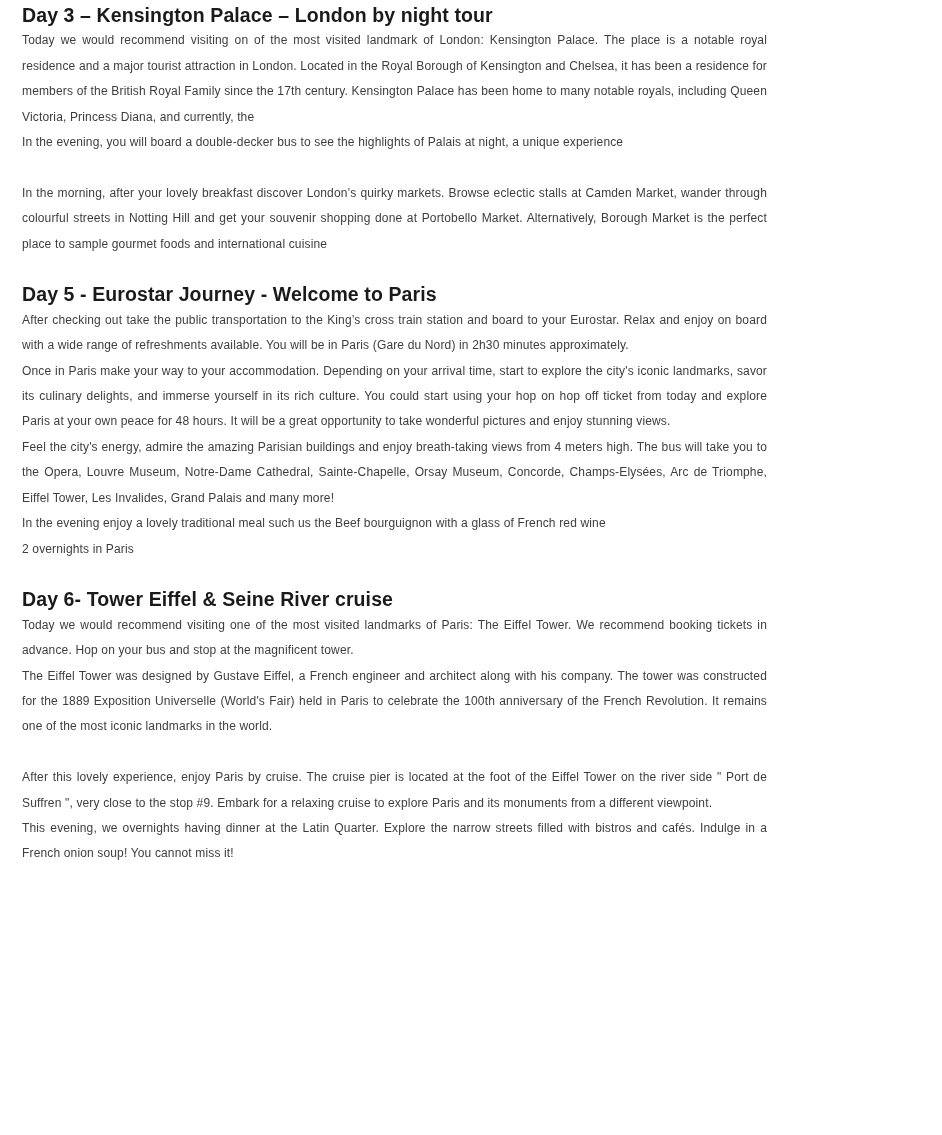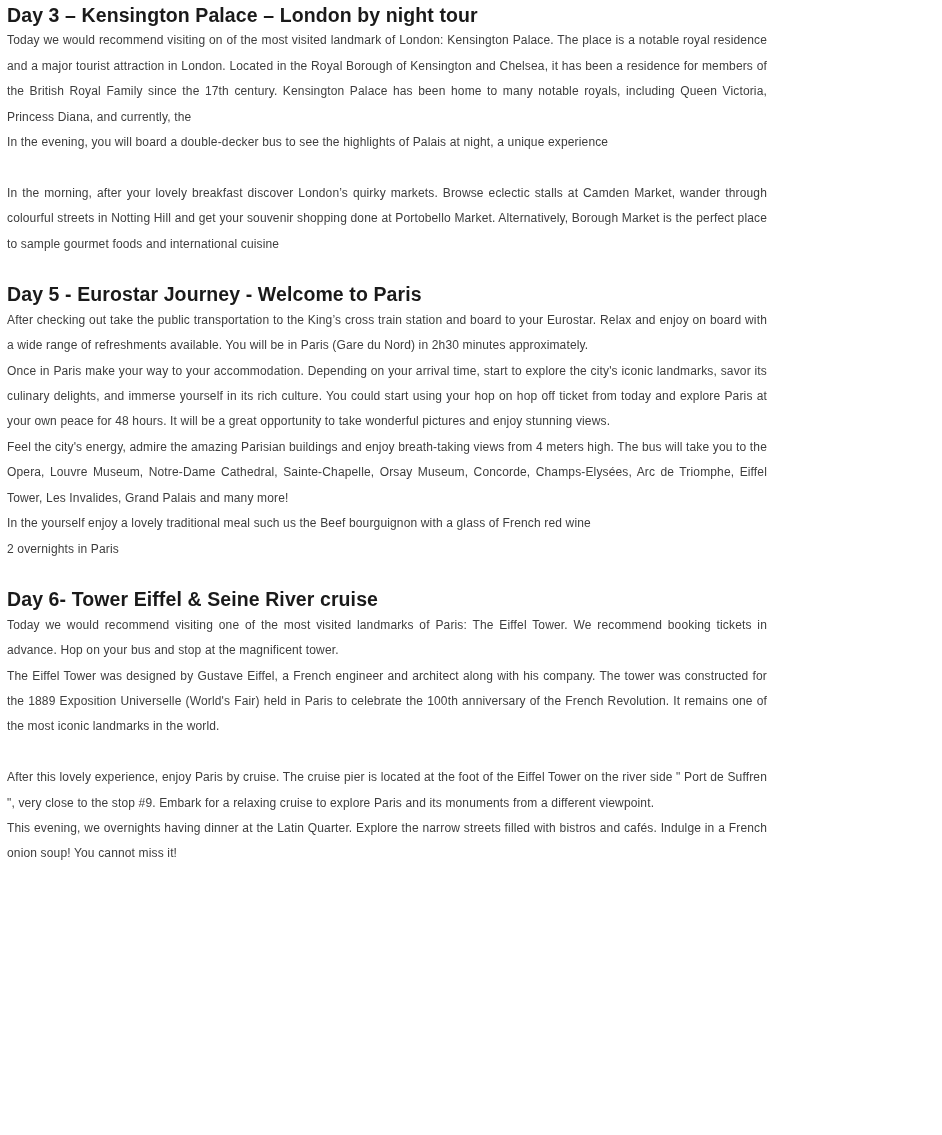--- a/index.html
+++ b/index.html
@@ -10,21 +10,21 @@
   body {
     width: 942px;
     height: 1135px;
     overflow: hidden;
     font-family: "Liberation Sans", "DejaVu Sans", sans-serif;
   }
   .doc {
     box-sizing: border-box;
     width: 776px;
     height: 1135px;
-    padding: 3px 9px 0 7px;
+    padding: 3px 9px 0 22px;
     background: #ffffff;
   }
   .section {
     margin: 0 0 25.4px 0;
   }
   .section:last-child {
     margin-bottom: 0;
   }
   .day-heading {
     margin: 0;
@@ -61,21 +61,21 @@
 
   <section class="section">
     <p class="para">In the morning, after your lovely breakfast discover London’s quirky markets. Browse eclectic stalls at Camden Market, wander through colourful streets in Notting Hill and get your souvenir shopping done at Portobello Market. Alternatively, Borough Market is the perfect place to sample gourmet foods and international cuisine</p>
   </section>
 
   <section class="section">
     <h2 class="day-heading">Day 5 - Eurostar Journey - Welcome to Paris</h2>
     <p class="para">After checking out take the public transportation to the King’s cross train station and board to your Eurostar. Relax and enjoy on board with a wide range of refreshments available. You will be in Paris (Gare du Nord) in 2h30 minutes approximately.</p>
     <p class="para">Once in Paris make your way to your accommodation. Depending on your arrival time, start to explore the city's iconic landmarks, savor its culinary delights, and immerse yourself in its rich culture. You could start using your hop on hop off ticket from today and explore Paris at your own peace for 48 hours. It will be a great opportunity to take wonderful pictures and enjoy stunning views.</p>
     <p class="para">Feel the city's energy, admire the amazing Parisian buildings and enjoy breath-taking views from 4 meters high. The bus will take you to the Opera, Louvre Museum, Notre-Dame Cathedral, Sainte-Chapelle, Orsay Museum, Concorde, Champs-Elysées, Arc de Triomphe, Eiffel Tower, Les Invalides, Grand Palais and many more!</p>
-    <p class="para">In the yourself enjoy a lovely traditional meal such us the Beef bourguignon with a glass of French red wine</p>
+    <p class="para">In the evening enjoy a lovely traditional meal such us the Beef bourguignon with a glass of French red wine</p>
     <p class="para">2 overnights in Paris</p>
   </section>
 
   <section class="section">
     <h2 class="day-heading">Day 6- Tower Eiffel &amp; Seine River cruise</h2>
     <p class="para">Today we would recommend visiting one of the most visited landmarks of Paris: The Eiffel Tower. We recommend booking tickets in advance. Hop on your bus and stop at the magnificent tower.</p>
     <p class="para">The Eiffel Tower was designed by Gustave Eiffel, a French engineer and architect along with his company. The tower was constructed for the 1889 Exposition Universelle (World's Fair) held in Paris to celebrate the 100th anniversary of the French Revolution. It remains one of the most iconic landmarks in the world.</p>
     <div class="blank-line"></div>
     <p class="para">After this lovely experience, enjoy Paris by cruise. The cruise pier is located at the foot of the Eiffel Tower on the river side " Port de Suffren ", very close to the stop #9. Embark for a relaxing cruise to explore Paris and its monuments from a different viewpoint.</p>
     <p class="para">This evening, we overnights having dinner at the Latin Quarter. Explore the narrow streets filled with bistros and cafés. Indulge in a French onion soup! You cannot miss it!</p>

